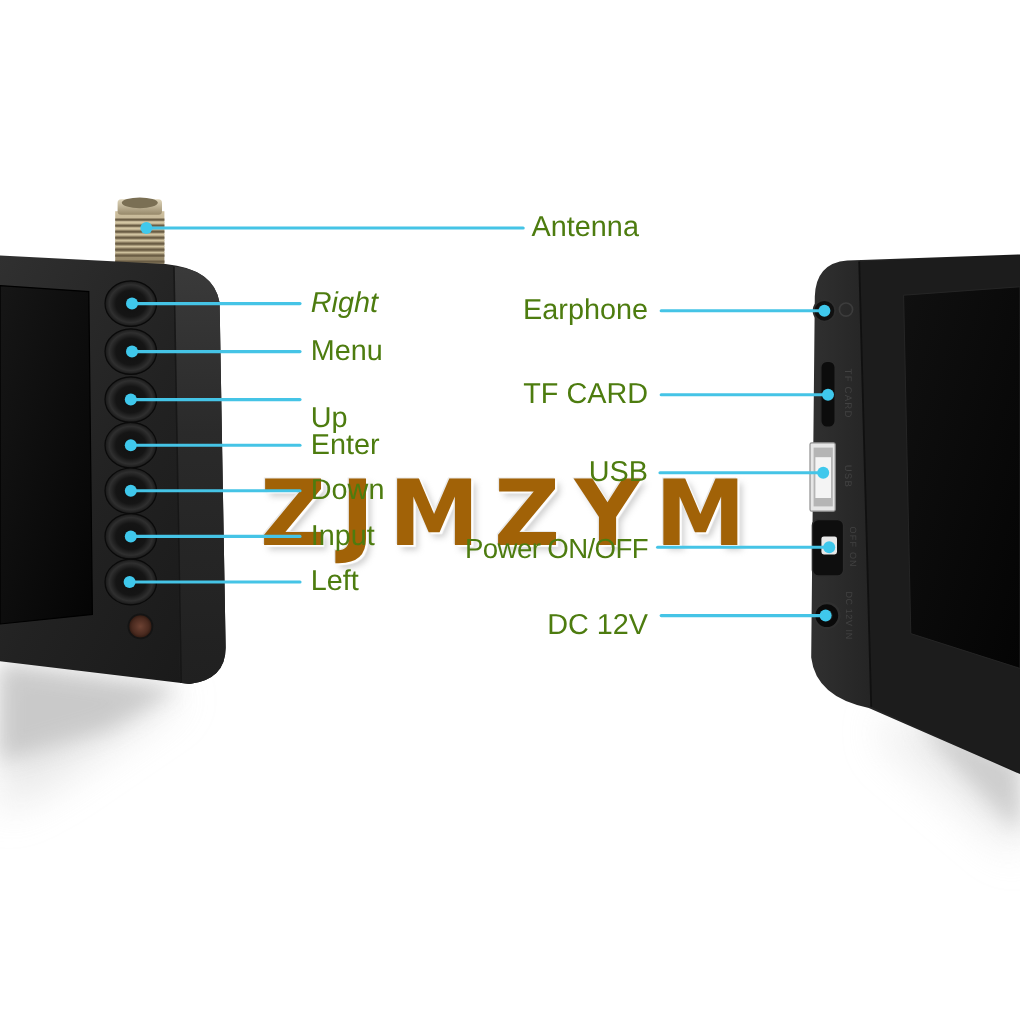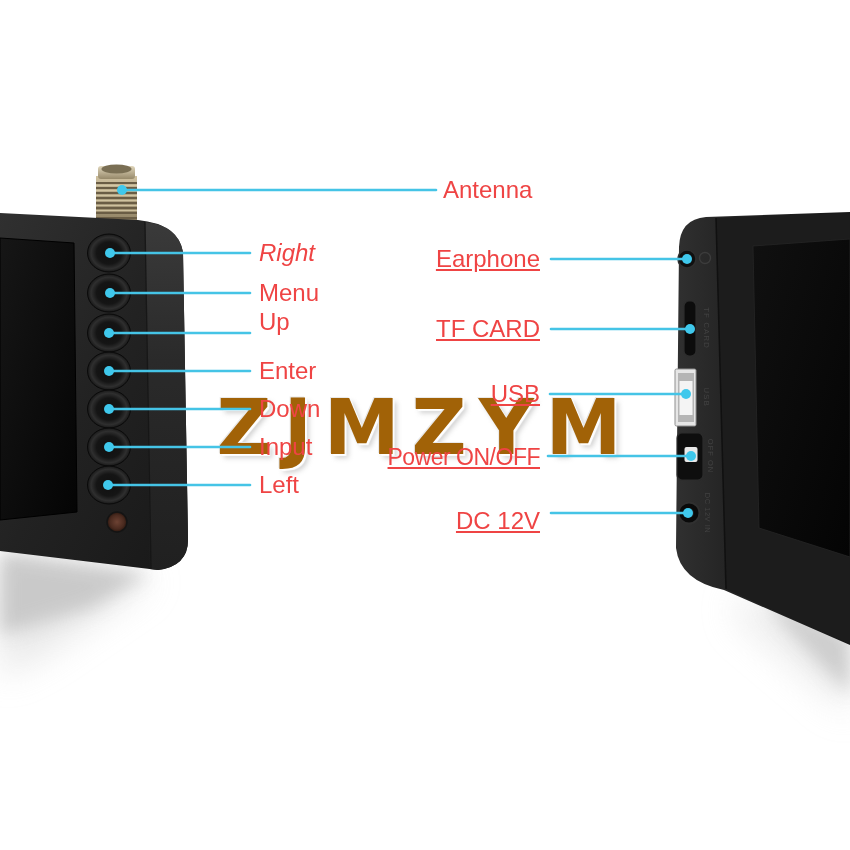--- a/index.html
+++ b/index.html
@@ -3,27 +3,27 @@
 <meta charset="utf-8">
 <style>
   html,body{margin:0;padding:0;background:#fff;}
   .canvas{position:relative;width:850px;height:850px;background:#ffffff;overflow:hidden;
           font-family:"Liberation Sans",sans-serif;}
   .watermark{position:absolute;left:50%;top:383px;transform:translateX(-50%);
              z-index:1;font-family:"DejaVu Sans",sans-serif;font-weight:bold;
              font-size:76px;letter-spacing:12px;color:#a16207;white-space:nowrap;
              text-shadow:-1px -1px 0 #e9e9e9, 2px 2px 1px #ffffff, 4px 4px 5px rgba(150,150,150,.45);}
   svg.art{position:absolute;left:0;top:0;z-index:2;}
-  .lbl{position:absolute;z-index:3;font-size:24px;font-weight:500;color:#ef4444;
+  .lbl{position:absolute;z-index:3;font-size:24px;font-weight:500;color:#4d7c0f;
        white-space:nowrap;line-height:26px;}
-  .rcol{right:310px;text-align:right;text-decoration:underline;}
+  .rcol{right:310px;text-align:right;}
   .l-antenna{left:443px;top:177px;}
   .l-right{left:259px;top:240px;font-style:italic;}
   .l-left{left:259px;top:280px;}
-  .l-up{left:259px;top:309px;text-align:right;}
+  .l-up{left:259px;top:336px;text-align:right;}
   .l-down{left:259px;top:358px;}
   .l-input{left:259px;top:396px;}
   .l-menu{left:259px;top:434px;}
   .l-enter{left:259px;top:472px;}
   .l-earphone{top:246px;}
   .l-tf{top:316px;}
   .l-usb{top:381px;}
   .l-power{top:444px;font-size:23px;letter-spacing:-0.5px;}
   .l-dc{top:508px;}
 </style>

